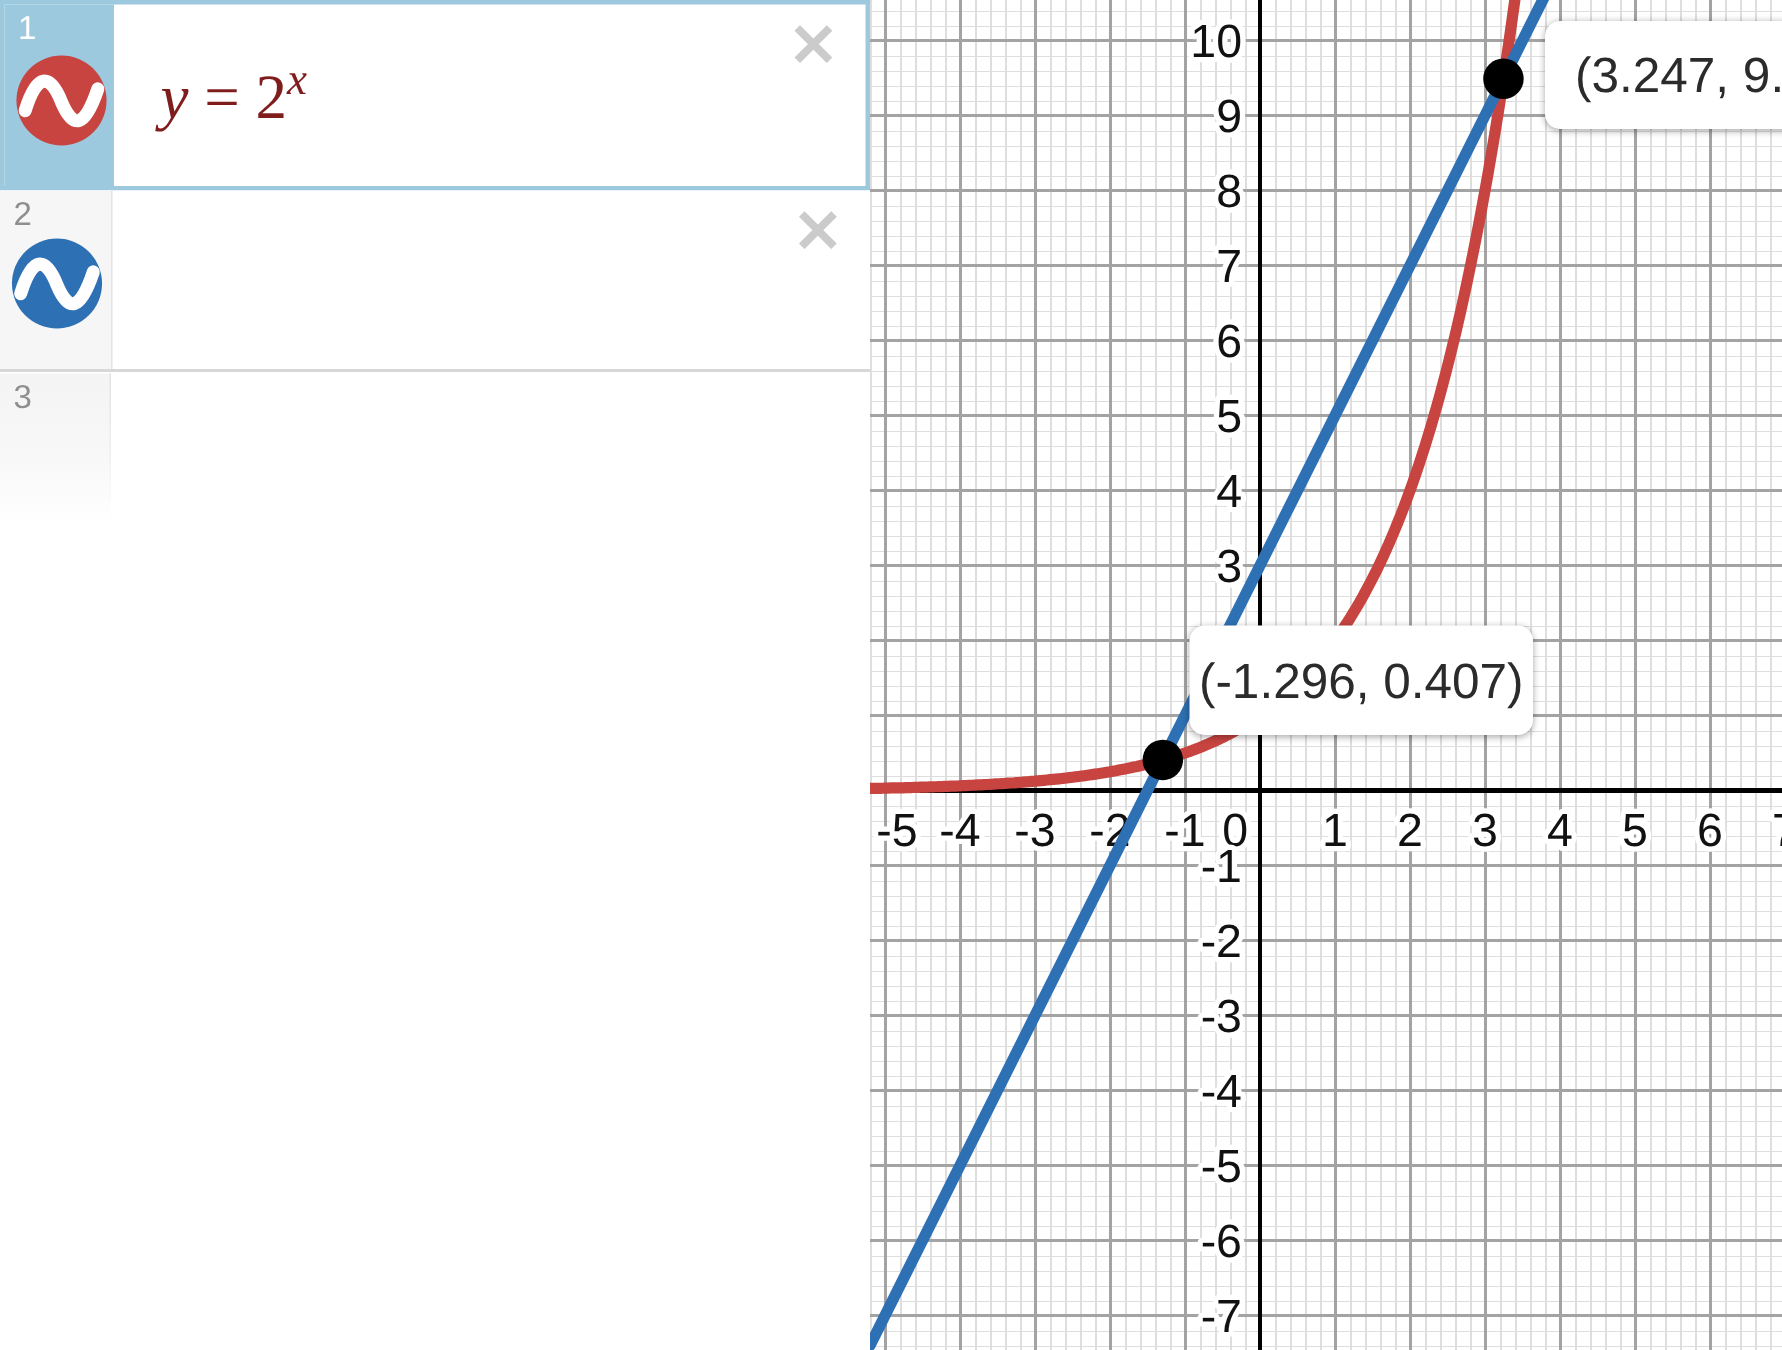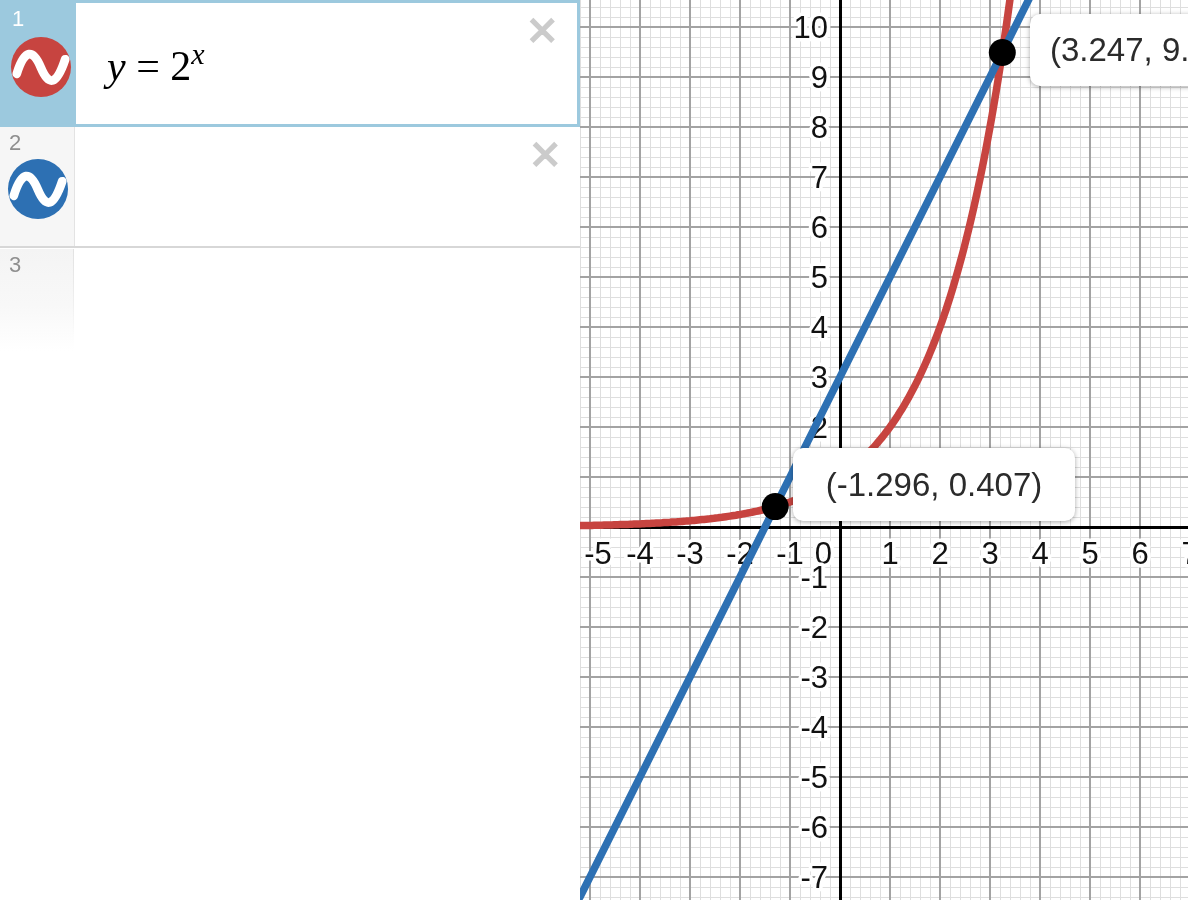--- a/index.html
+++ b/index.html
@@ -18,34 +18,34 @@
            background:linear-gradient(to bottom,#f4f4f4 0%,#f8f8f8 55%,rgba(248,248,248,0) 100%);}
   #gutter3::after{content:'';position:absolute;right:0;top:0;width:1px;height:85%;
            background:linear-gradient(#e2e2e2,rgba(226,226,226,0));}
   .idx{position:absolute;top:4px;left:9px;font-size:22px;line-height:24px;}
   .idx-selected{color:#ffffff;}
   .idx-normal{color:#8f8f8f;}
   .icon{position:absolute;left:7px;width:62px;height:62px;}
   #icon1{top:33px;}
   #icon2{top:31px;}
   .expr{position:absolute;left:104px;top:50%;transform:translateY(-46%);
-        font-family:"Liberation Serif",serif;font-size:42px;color:#000000;white-space:nowrap;}
+        font-family:"Liberation Serif",serif;font-size:42px;color:#7f1d1d;white-space:nowrap;}
   .expr sup{font-size:30px;vertical-align:16px;line-height:0;}
   .close{position:absolute;right:18px;top:6px;font-size:40px;font-weight:bold;
          color:#cbcbcb;line-height:44px;cursor:pointer;user-select:none;}
 
   
   #graph{position:absolute;left:580px;top:0;width:608px;height:900px;}
   #plot{position:absolute;left:0;top:0;width:608px;height:900px;}
   .ticklabel{font-family:"Liberation Sans",sans-serif;font-size:31px;fill:#111;
              stroke:#ffffff;stroke-width:7px;paint-order:stroke;stroke-linejoin:round;}
   .tooltip{position:absolute;background:#ffffff;border-radius:10px;
            box-shadow:0 1px 5px rgba(0,0,0,0.35);font-size:33px;color:#2b2b2b;
            display:flex;align-items:center;white-space:nowrap;z-index:5;}
-  #tt0{left:213px;top:417px;width:282px;height:73px;justify-content:center;margin-top:31px;}
+  #tt0{left:213px;top:417px;width:229px;height:73px;justify-content:center;}
   #tt1{left:450px;top:14px;width:330px;height:72px;padding-left:20px;justify-content:flex-start;}
 </style>
 </head>
 <body>
 
 <div id="screen">
 
   <div id="panel">
 
     <div class="row" id="row1">

